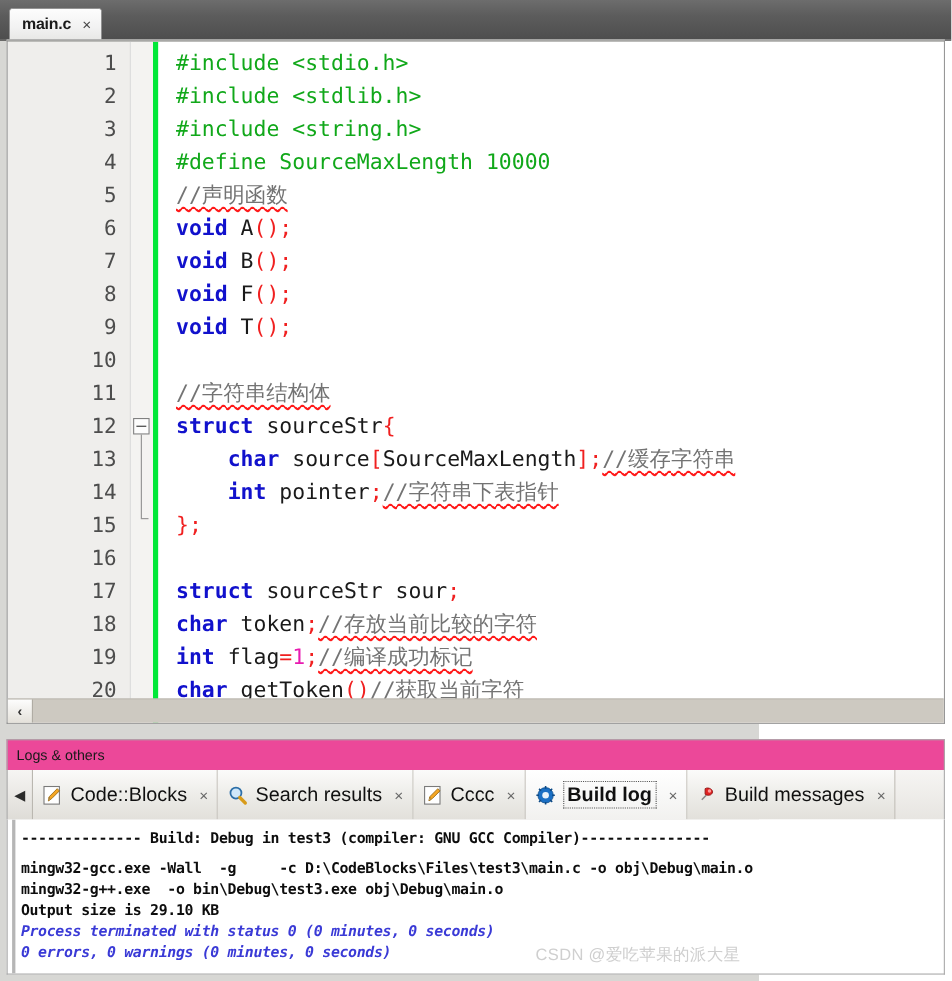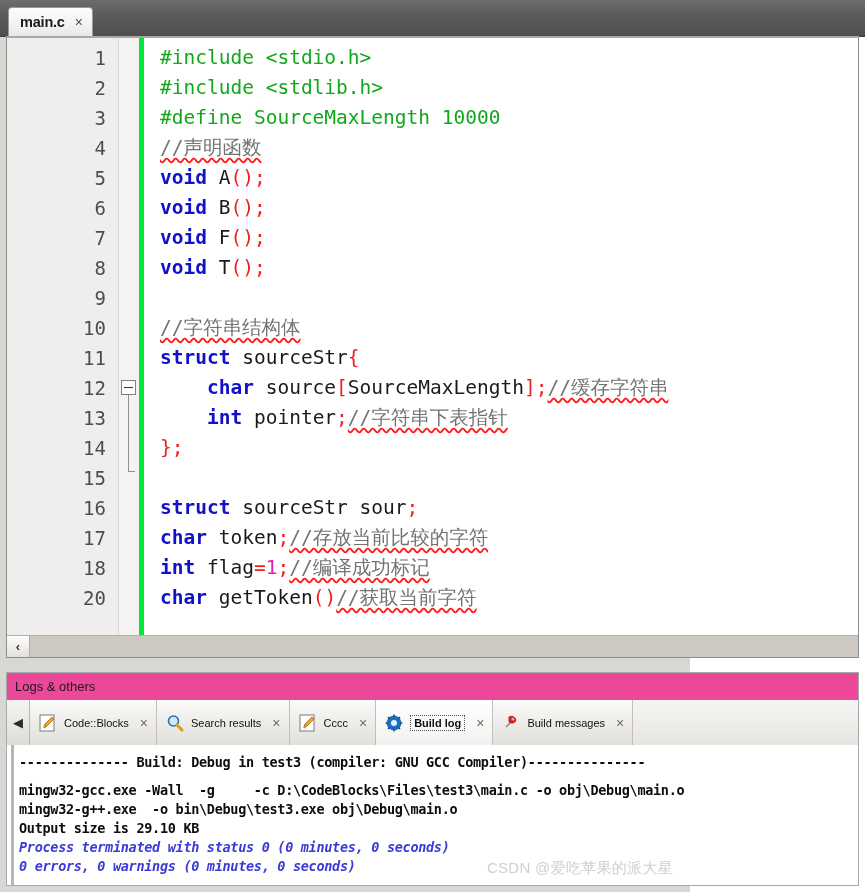--- a/index.html
+++ b/index.html
@@ -190,21 +190,21 @@
     padding: 0 8px 0 9px;
     gap: 7px;
     border-right: 1px solid #c2bfb8;
     background: linear-gradient(to bottom,#fbfbfa 0%, #ecebe7 55%, #e2e0db 100%);
     position: relative;
     box-sizing: border-box;
   }
   .log-tab.active {
     background: linear-gradient(to bottom,#ffffff 0%, #f7f7f6 60%, #f2f1ef 100%);
   }
-  .log-tab-label { font-size: 11px; color: #101010; white-space: nowrap; }
+  .log-tab-label { font-size: 18px; color: #101010; white-space: nowrap; }
   .log-tab.active .log-tab-label {
     font-weight: bold;
     border: 1px dotted #555;
     padding: 1px 3px;
   }
   .log-tab-close { font-size: 14px; color: #6a6a6a; margin-left: 4px; }
 
   .ic { width: 18px; height: 18px; display: inline-block; position: relative; flex: 0 0 18px; }
 
   .log-content {
@@ -273,20 +273,21 @@
           <div class="gutter-num">9</div>
           <div class="gutter-num">10</div>
           <div class="gutter-num">11</div>
           <div class="gutter-num">12</div>
           <div class="gutter-num">13</div>
           <div class="gutter-num">14</div>
           <div class="gutter-num">15</div>
           <div class="gutter-num">16</div>
           <div class="gutter-num">17</div>
           <div class="gutter-num">18</div>
+          <div class="gutter-num">19</div>
           <div class="gutter-num">20</div>
         </div>
       <div class="foldmargin" id="foldmargin">
           <div class="fold-cell"></div>
           <div class="fold-cell"></div>
           <div class="fold-cell"></div>
           <div class="fold-cell"></div>
           <div class="fold-cell"></div>
           <div class="fold-cell"></div>
           <div class="fold-cell"></div>
@@ -305,20 +306,21 @@
           <div class="fold-cell"></div>
           <div class="fold-cell"></div>
           <div class="fold-cell"></div>
           <div class="fold-cell"></div>
           <div class="fold-cell"></div>
         </div>
       <div class="changebar"></div>
       <div class="code-area" id="code-area">
           <div class="code-line"><span class="tok-pre">#include &lt;stdio.h&gt;</span></div>
           <div class="code-line"><span class="tok-pre">#include &lt;stdlib.h&gt;</span></div>
+          <div class="code-line"><span class="tok-pre">#include &lt;string.h&gt;</span></div>
           <div class="code-line"><span class="tok-pre">#define SourceMaxLength 10000</span></div>
           <div class="code-line"><span class="tok-cmt sq">//声明函数</span></div>
           <div class="code-line"><span class="tok-kw">void</span><span class="tok-id"> A</span><span class="tok-punc">();</span></div>
           <div class="code-line"><span class="tok-kw">void</span><span class="tok-id"> B</span><span class="tok-punc">();</span></div>
           <div class="code-line"><span class="tok-kw">void</span><span class="tok-id"> F</span><span class="tok-punc">();</span></div>
           <div class="code-line"><span class="tok-kw">void</span><span class="tok-id"> T</span><span class="tok-punc">();</span></div>
           <div class="code-line">&nbsp;</div>
           <div class="code-line"><span class="tok-cmt sq">//字符串结构体</span></div>
           <div class="code-line"><span class="tok-kw">struct</span><span class="tok-id"> sourceStr</span><span class="tok-punc">{</span></div>
           <div class="code-line"><span class="tok-kw">    char</span><span class="tok-id"> source</span><span class="tok-punc">[</span><span class="tok-id">SourceMaxLength</span><span class="tok-punc">];</span><span class="tok-cmt sq">//缓存字符串</span></div>

